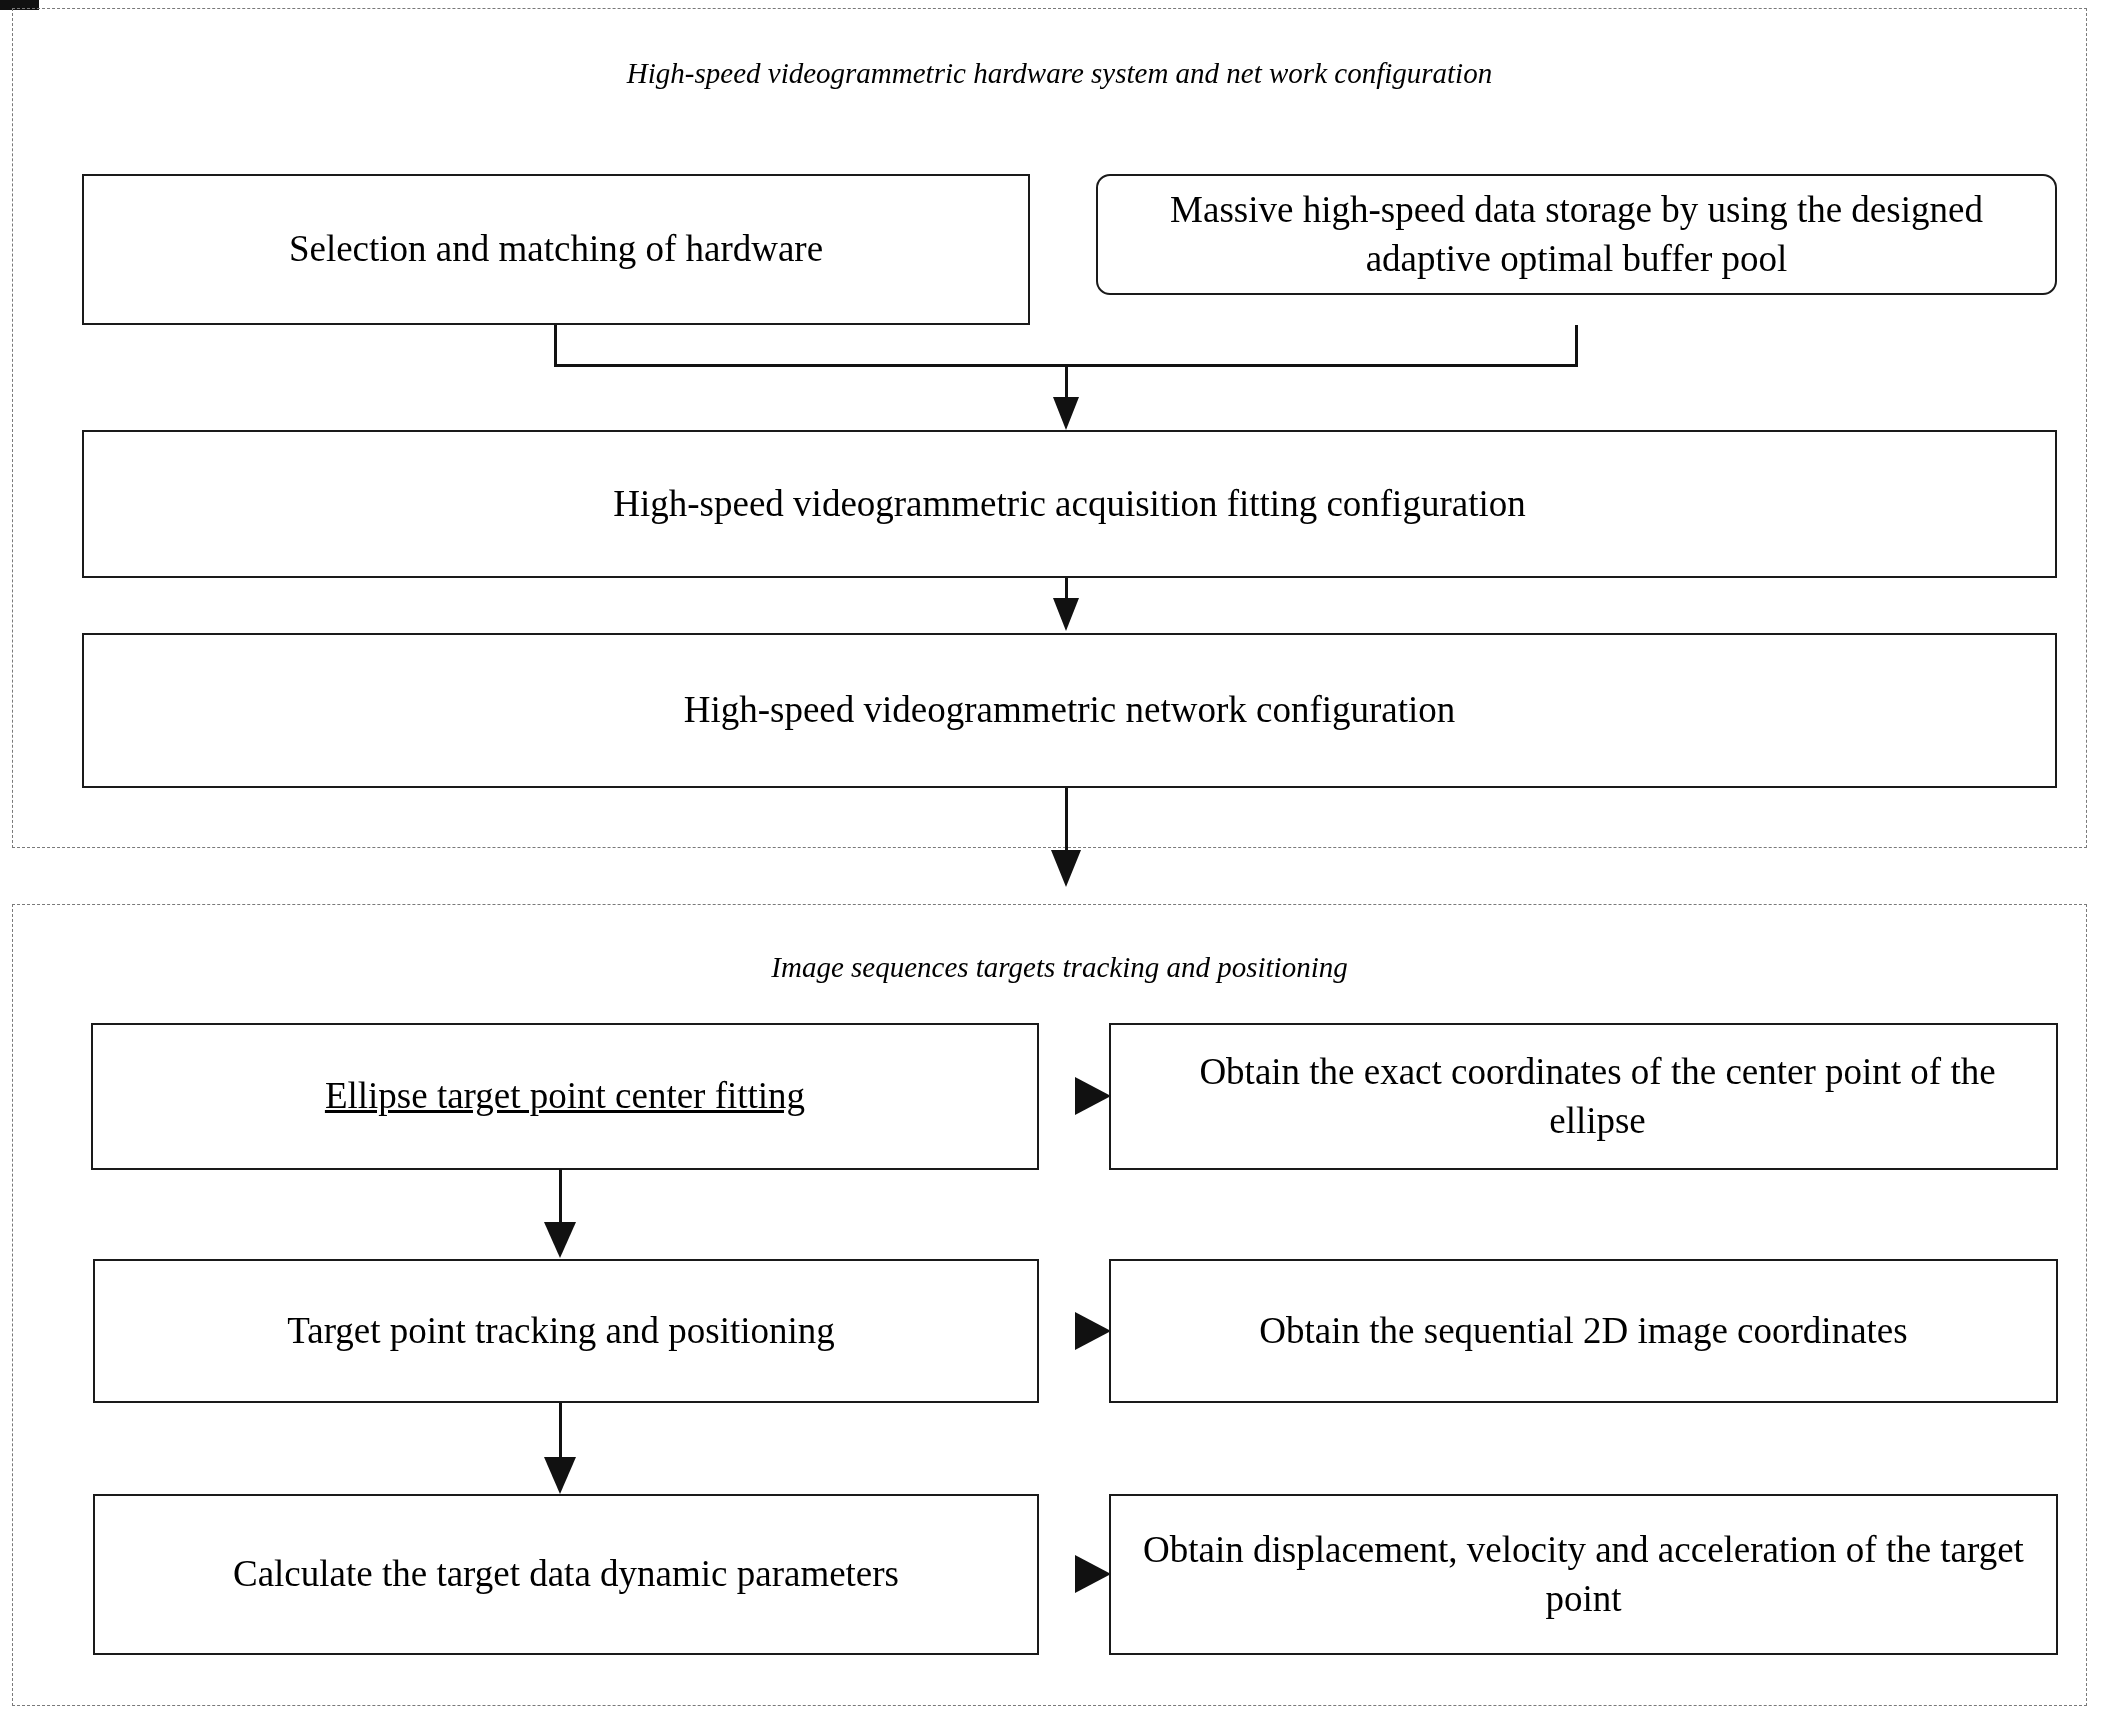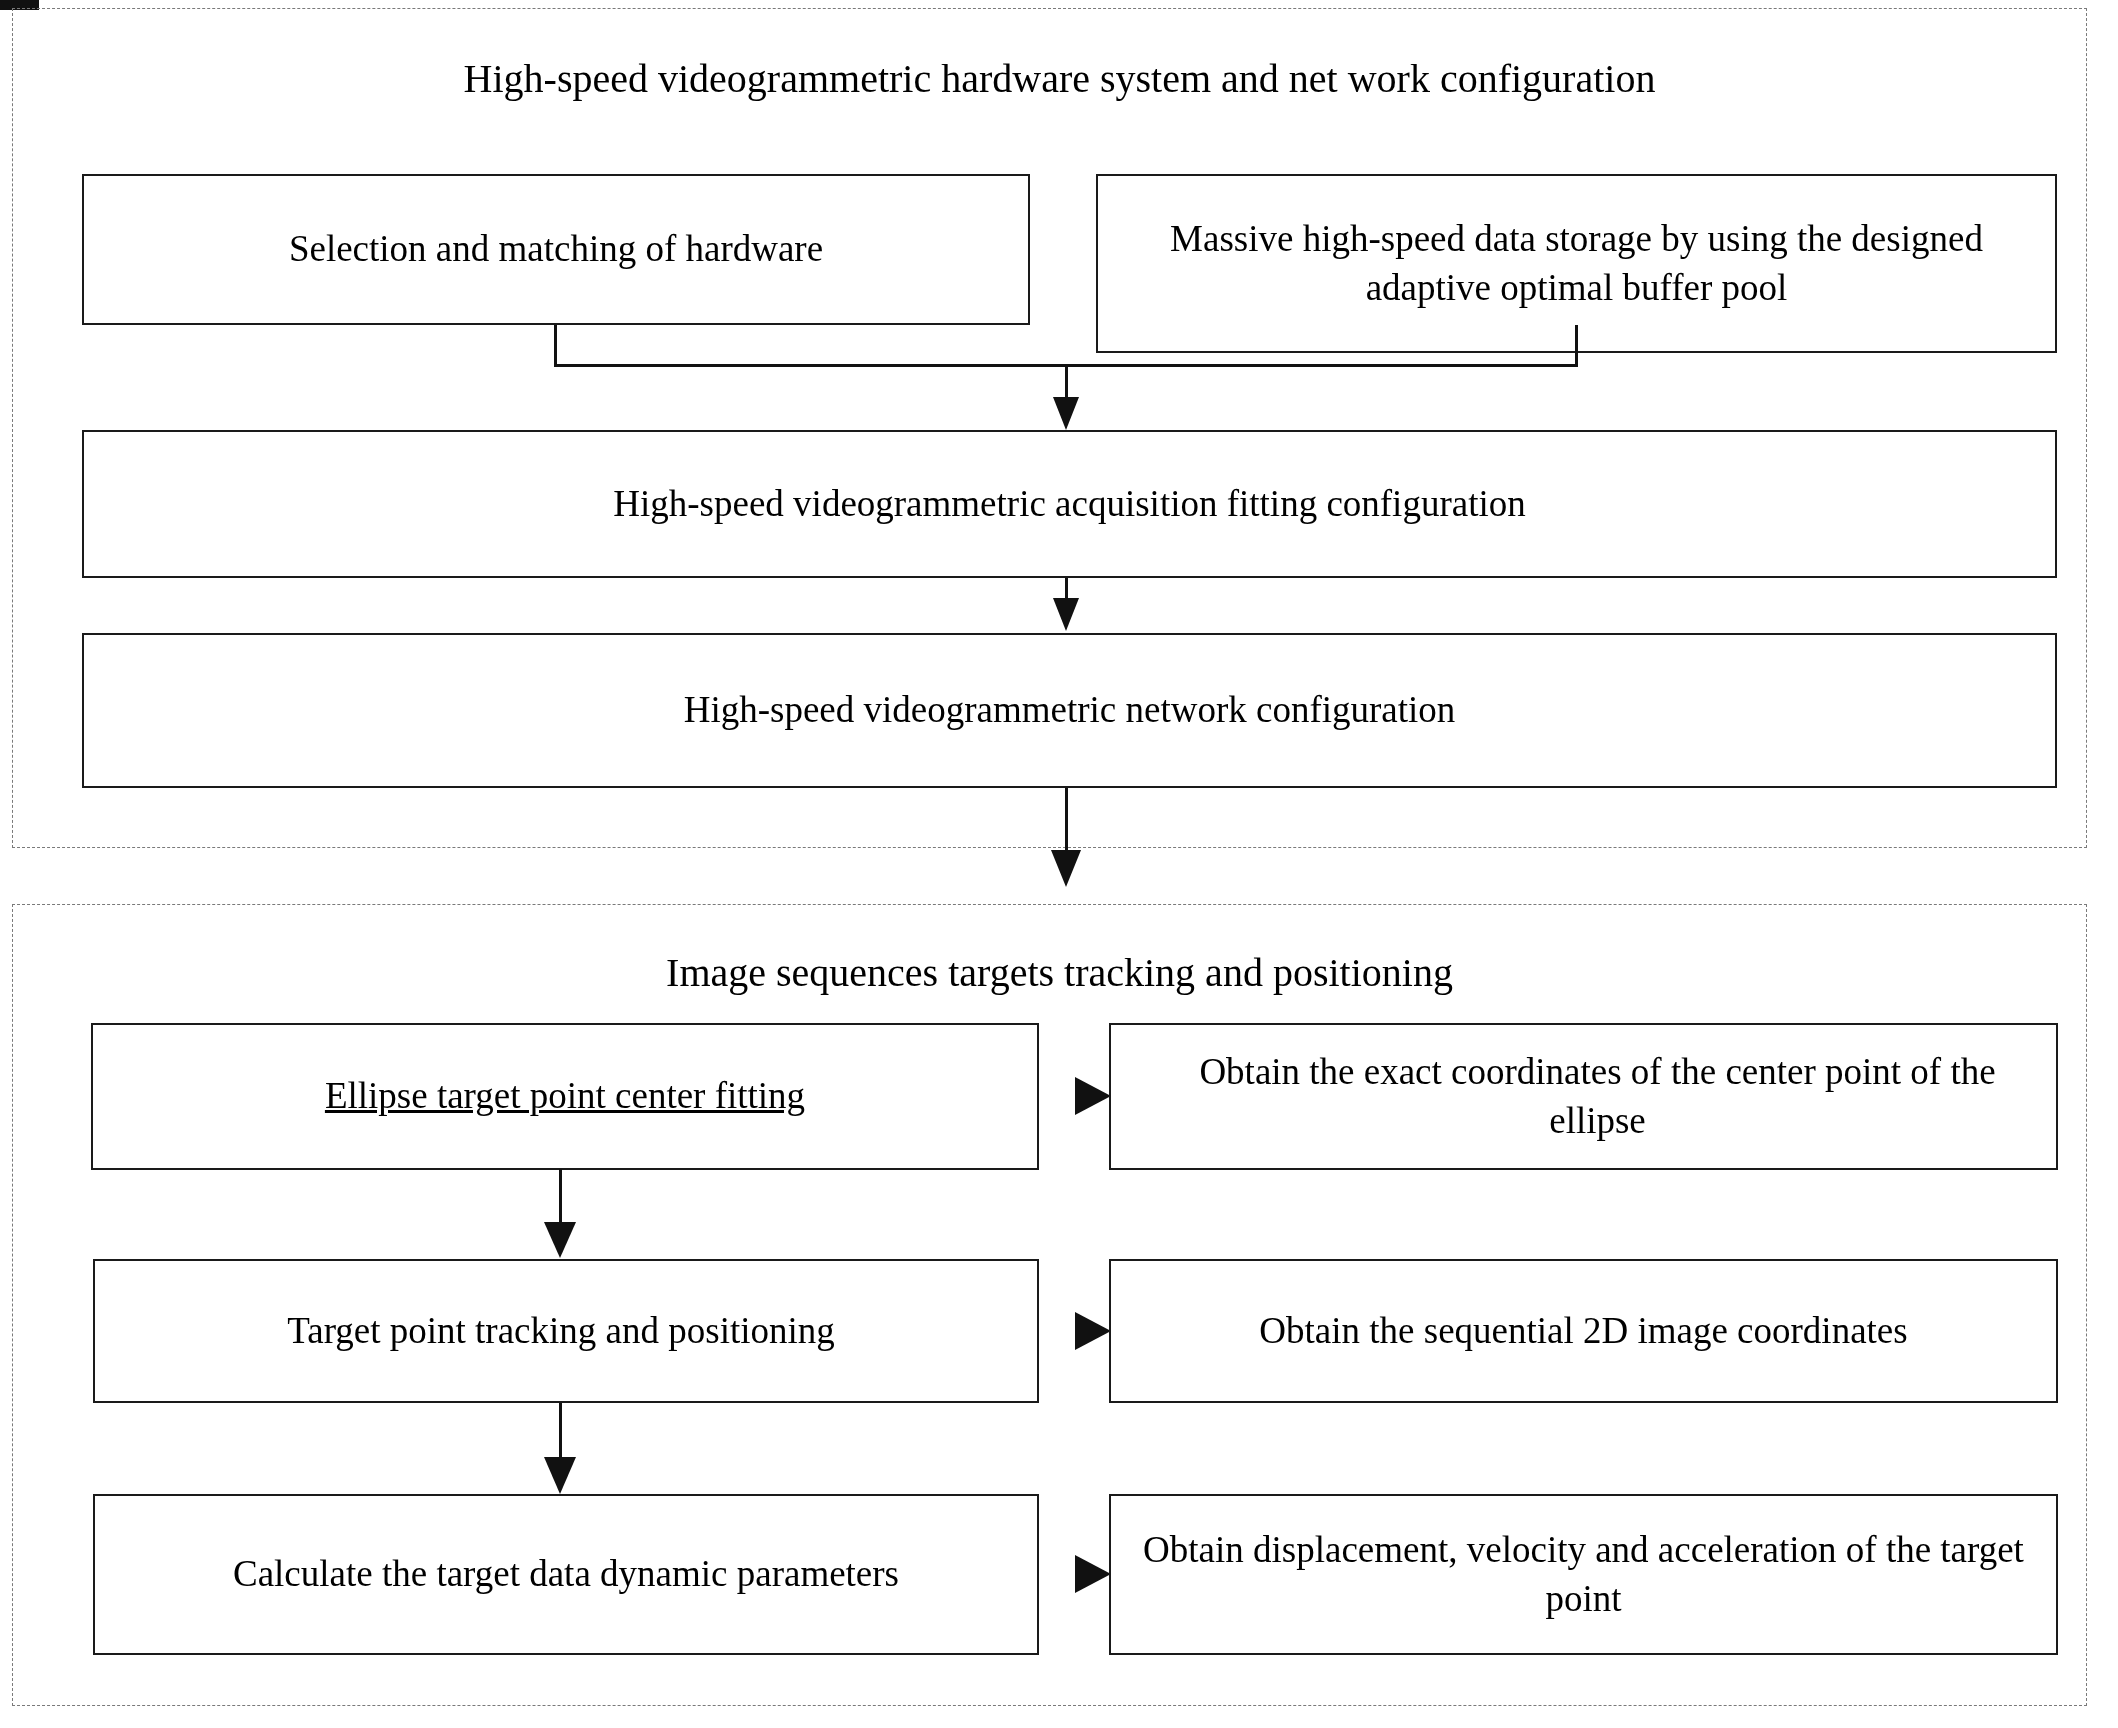--- a/index.html
+++ b/index.html
@@ -37,24 +37,25 @@
     left: 12.2px;
     top: 904px;
     width: 2075px;
     height: 802px;
   }
 
   
   .section-title {
     position: absolute;
     text-align: center;
-    font-size: 40px;
+    font-size: 29px;
     line-height: 1.05;
     white-space: nowrap;
     color: #000;
+    font-style: italic;
   }
   #title-hardware {
     left: 0;
     top: 58px;
     width: 2119px;
   }
   #title-tracking {
     left: 0;
     top: 952px;
     width: 2119px;
@@ -72,21 +73,21 @@
     text-align: center;
     font-size: 37px;
     line-height: 1.30;
     padding: 3.9px 18px;
     color: #000;
   }
   .box .txt { display: block; width: 100%; }
 
   
   #box-hw-selection   { left: 82px;  top: 174px;  width: 948px; height: 151px; }
-  #box-hw-storage     { left: 1096px; top: 174px;  width: 961px; height: 179px; }
+  #box-hw-storage     { left: 1096px; top: 174px;  width: 961px; height: 121px; border-radius: 14px; }
   #box-hw-acquisition { left: 82px;  top: 430px;  width: 1975px; height: 148px; }
   #box-hw-network     { left: 82px;  top: 633px;  width: 1975px; height: 155px; }
 
   
   #box-tr-ellipse-fit   { left: 91px;  top: 1023px; width: 948px; height: 147px; text-decoration: underline; }
   #box-tr-ellipse-out   { left: 1109px; top: 1023px; width: 949px; height: 147px; padding-left: 46px; }
   #box-tr-tracking      { left: 93px;  top: 1259px; width: 946px; height: 144px; padding-left: 8px; }
   #box-tr-tracking-out  { left: 1109px; top: 1259px; width: 949px; height: 144px; }
   #box-tr-dynamic       { left: 93px;  top: 1494px; width: 946px; height: 161px; }
   #box-tr-dynamic-out   { left: 1109px; top: 1494px; width: 949px; height: 161px; }

